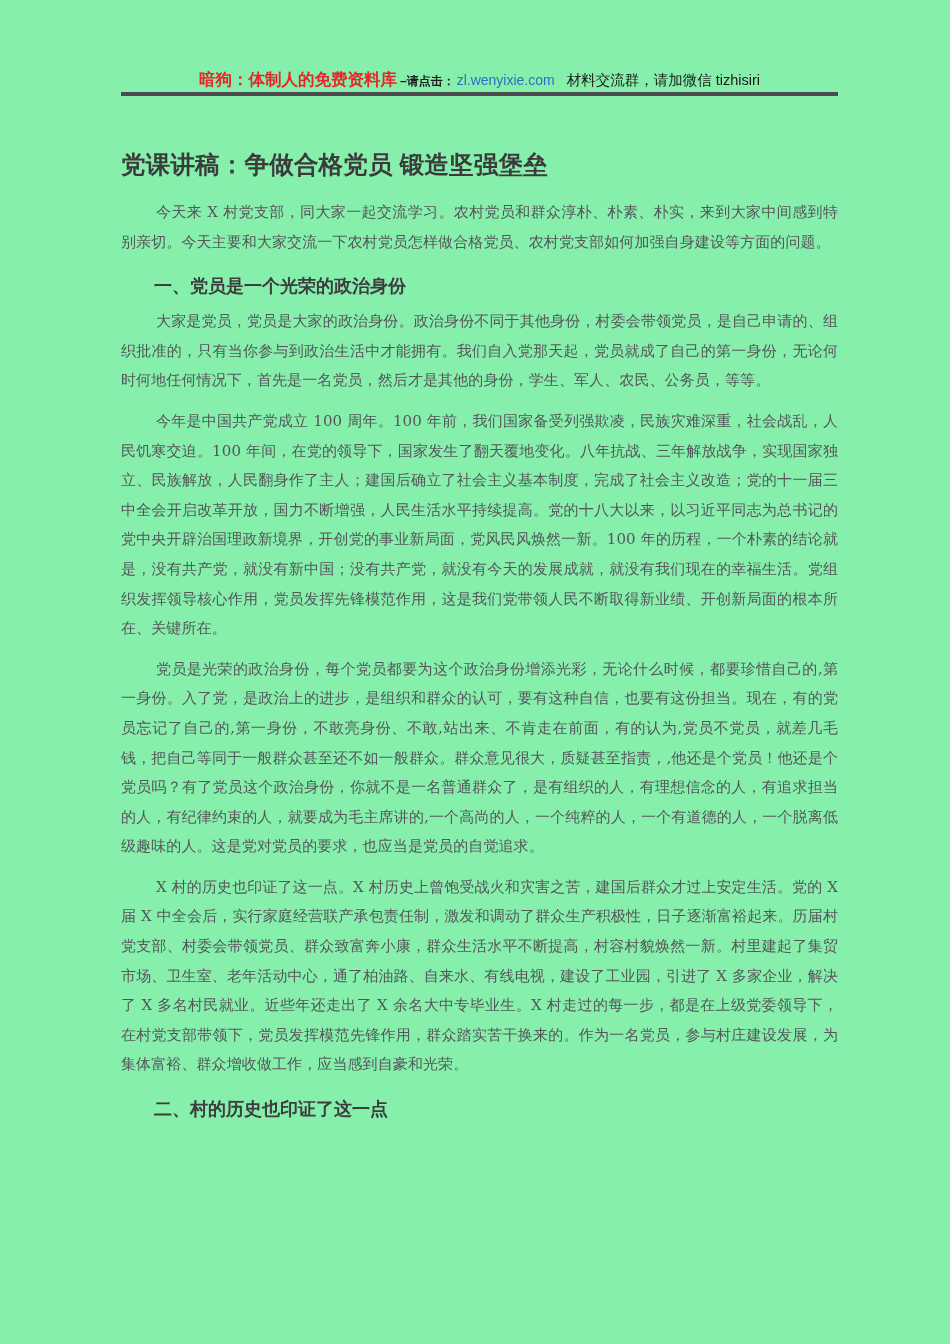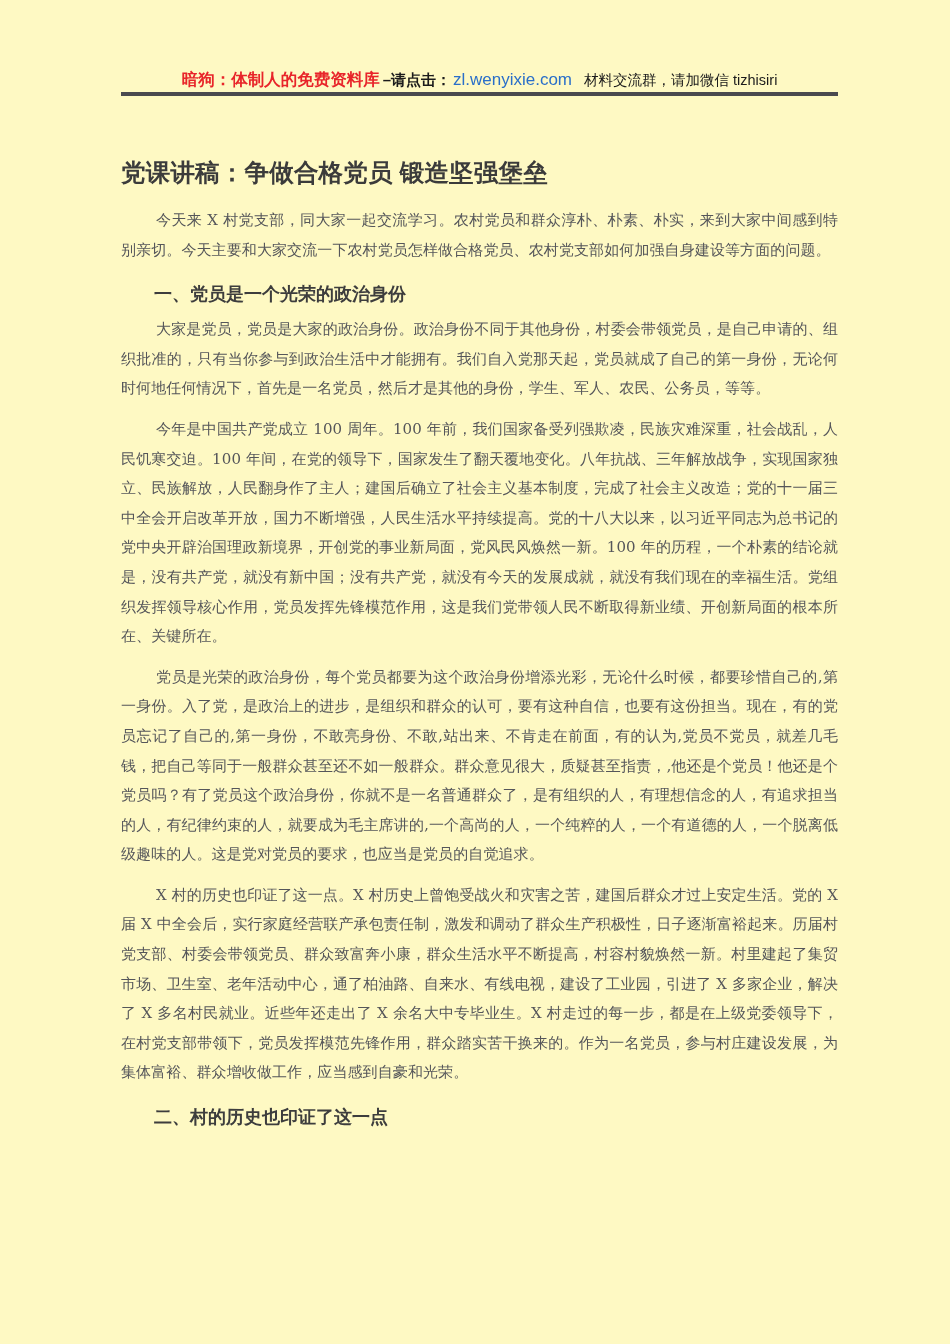--- a/index.html
+++ b/index.html
@@ -12,21 +12,21 @@
     height: 1344px;
     overflow: hidden;
     font-family: "DejaVu Serif", "Liberation Serif", serif;
     -webkit-font-smoothing: antialiased;
   }
 
   .page {
     position: relative;
     width: 950px;
     height: 1344px;
-    background: #fef9c3;
+    background: #86efac;
     box-sizing: border-box;
   }
 
   
   .promo-banner {
     position: absolute;
     left: 121px;
     top: 64px;
     width: 717px;
     height: 32px;
@@ -44,28 +44,28 @@
     color: #e8252a;
     font-family: "Liberation Sans", "DejaVu Sans", sans-serif;
     font-weight: bold;
     font-size: 16.5px;
     letter-spacing: 0px;
   }
   .promo-dark {
     color: #1b1b1b;
     font-family: "Liberation Sans", "DejaVu Sans", sans-serif;
     font-weight: bold;
-    font-size: 15px;
+    font-size: 12px;
     margin-left: 3px;
   }
   .promo-link {
     color: #2a6fc9;
     font-family: "Liberation Sans", "DejaVu Sans", sans-serif;
     font-weight: normal;
-    font-size: 17px;
+    font-size: 14px;
     margin-left: 2px;
     text-decoration: none;
   }
   .promo-tail {
     color: #1b1b1b;
     font-family: "Liberation Sans", "DejaVu Sans", sans-serif;
     font-weight: normal;
     font-size: 14.5px;
     margin-left: 12px;
   }
@@ -86,21 +86,21 @@
     top: 140px;
     width: 717px;
   }
 
   .doc-title {
     font-family: "Liberation Sans", "DejaVu Sans", sans-serif;
     font-weight: bold;
     font-size: 24.5px;
     color: #3b3b3b;
     line-height: 34px;
-    margin: 16px 0 16px 0;
+    margin: 8px 0 16px 0;
     letter-spacing: 0.2px;
   }
 
   .section-heading {
     font-family: "Liberation Sans", "DejaVu Sans", sans-serif;
     font-weight: bold;
     font-size: 18px;
     color: #3d3d3d;
     line-height: 30px;
     margin: 14px 0 6px 0;

